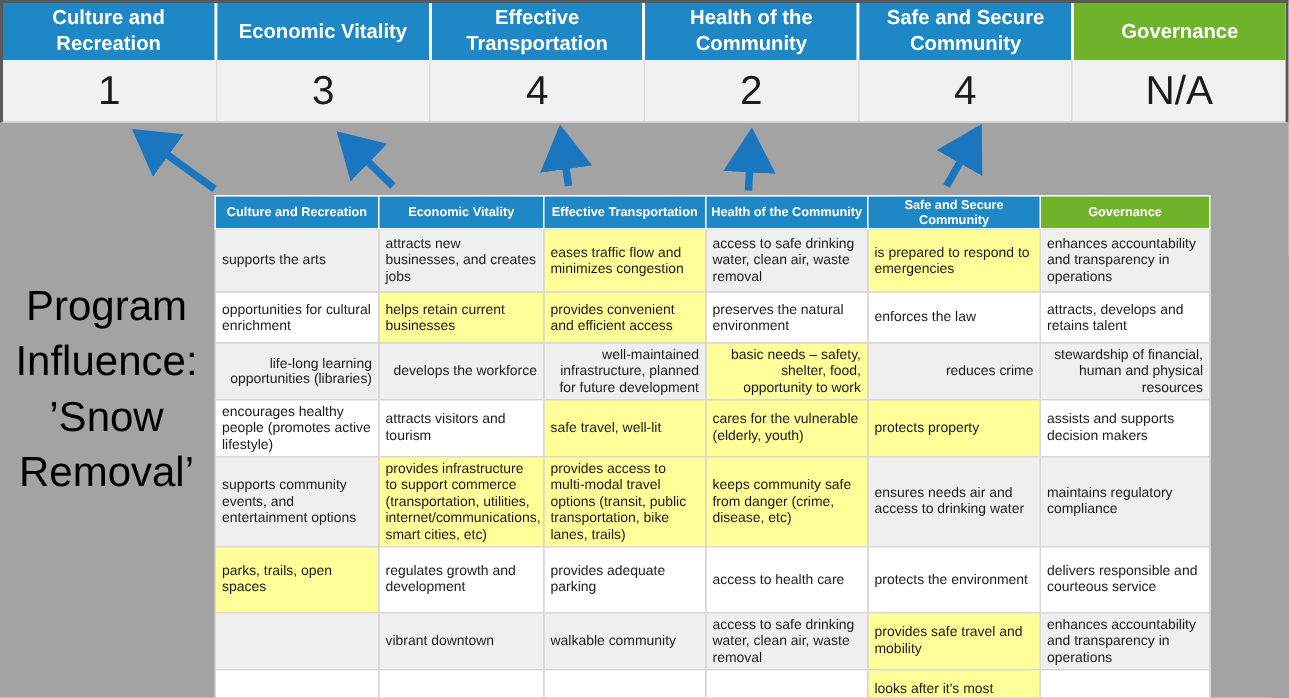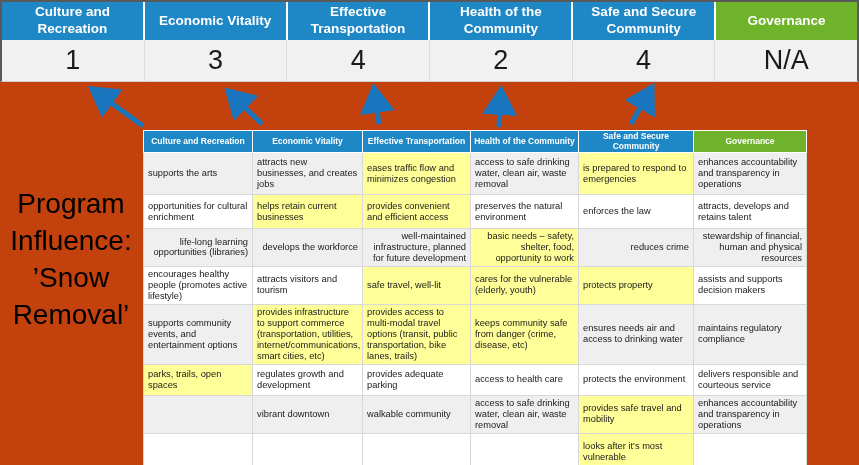--- a/index.html
+++ b/index.html
@@ -1,18 +1,18 @@
 <!DOCTYPE html>
 <html style="--blue: #1e87c5; --green: #6fb32b; --yellow: #ffff99; --gray: #efefef;"><head>
 <meta charset="utf-8">
 <style>
   * { box-sizing: border-box; margin: 0; padding: 0; }
   body { background: #ffffff; font-family: "Liberation Sans", sans-serif; }
   .stage {
-    position: relative; width: 859px; height: 465px; background: #c2410c; overflow: hidden;
+    position: relative; width: 859px; height: 465px; background: #a3a3a3; overflow: hidden;
   }
 
   
   .summary {
     position: absolute; left: 0; top: 0; width: 859px;
     border: 2px solid #595959; border-bottom: 1px solid #cfcfcf;
     display: flex; flex-direction: column;
   }
   .summary-head { display: flex; height: 38px; background: #fff; }
   .sh {
@@ -52,21 +52,21 @@
   .matrix th.wrap { white-space: normal; }
   .matrix th.green { background: var(--green, #6fb32b); }
   .matrix td {
     font-size: 9.3px; line-height: 1.18; color: #1a1a1a; vertical-align: middle;
     border: 1px solid #d8d8d8; padding: 2px 4px; background: #ffffff;
   }
   .matrix tbody tr:nth-child(odd) td { background: var(--gray, #efefef); }
   .matrix tbody td.hl { background: var(--yellow, #ffff99) !important; }
   .matrix tbody tr.r1 { height: 42px; } .matrix tbody tr.r2 { height: 34px; }
   .matrix tbody tr.r3 { height: 35px; text-align: right; } .matrix tbody tr.r4 { height: 32px; }
-  .matrix tbody tr.r5 { height: 57px; } .matrix tbody tr.r6 { height: 31px; }
+  .matrix tbody tr.r5 { height: 57px; } .matrix tbody tr.r6 { height: 44px; }
   .matrix tbody tr.r7 { height: 35px; } .matrix tbody tr.r8 { height: 37px; }
 </style>
 </head>
 <body>
 
 <div class="stage">
 
   <div class="summary">
     <div class="summary-head">
       <div class="sh">Culture and Recreation</div>

